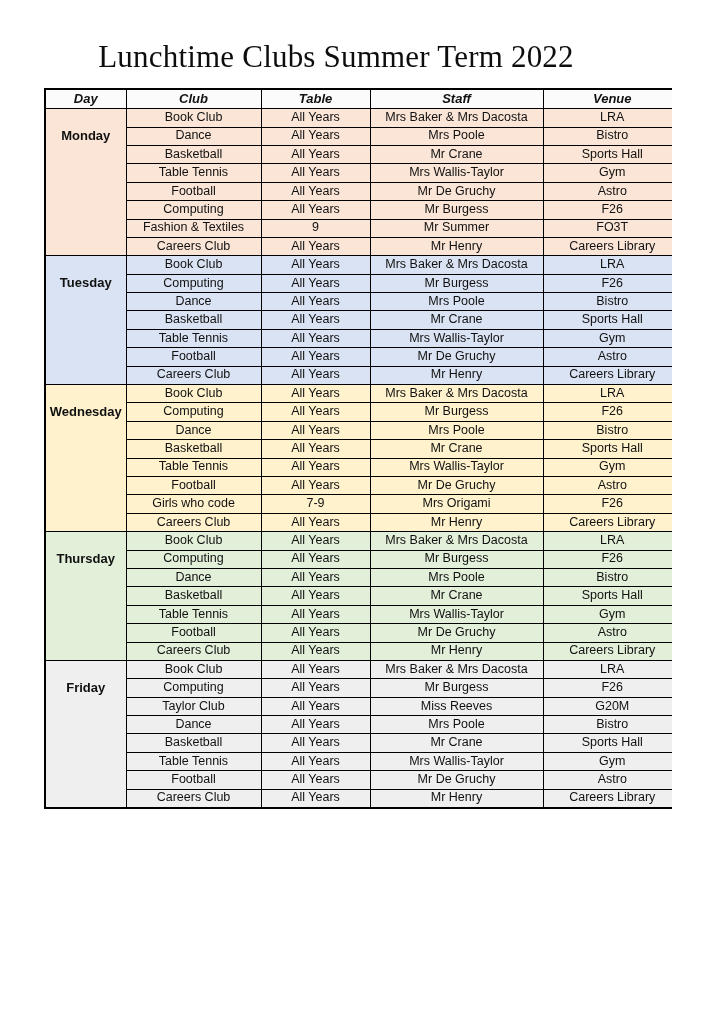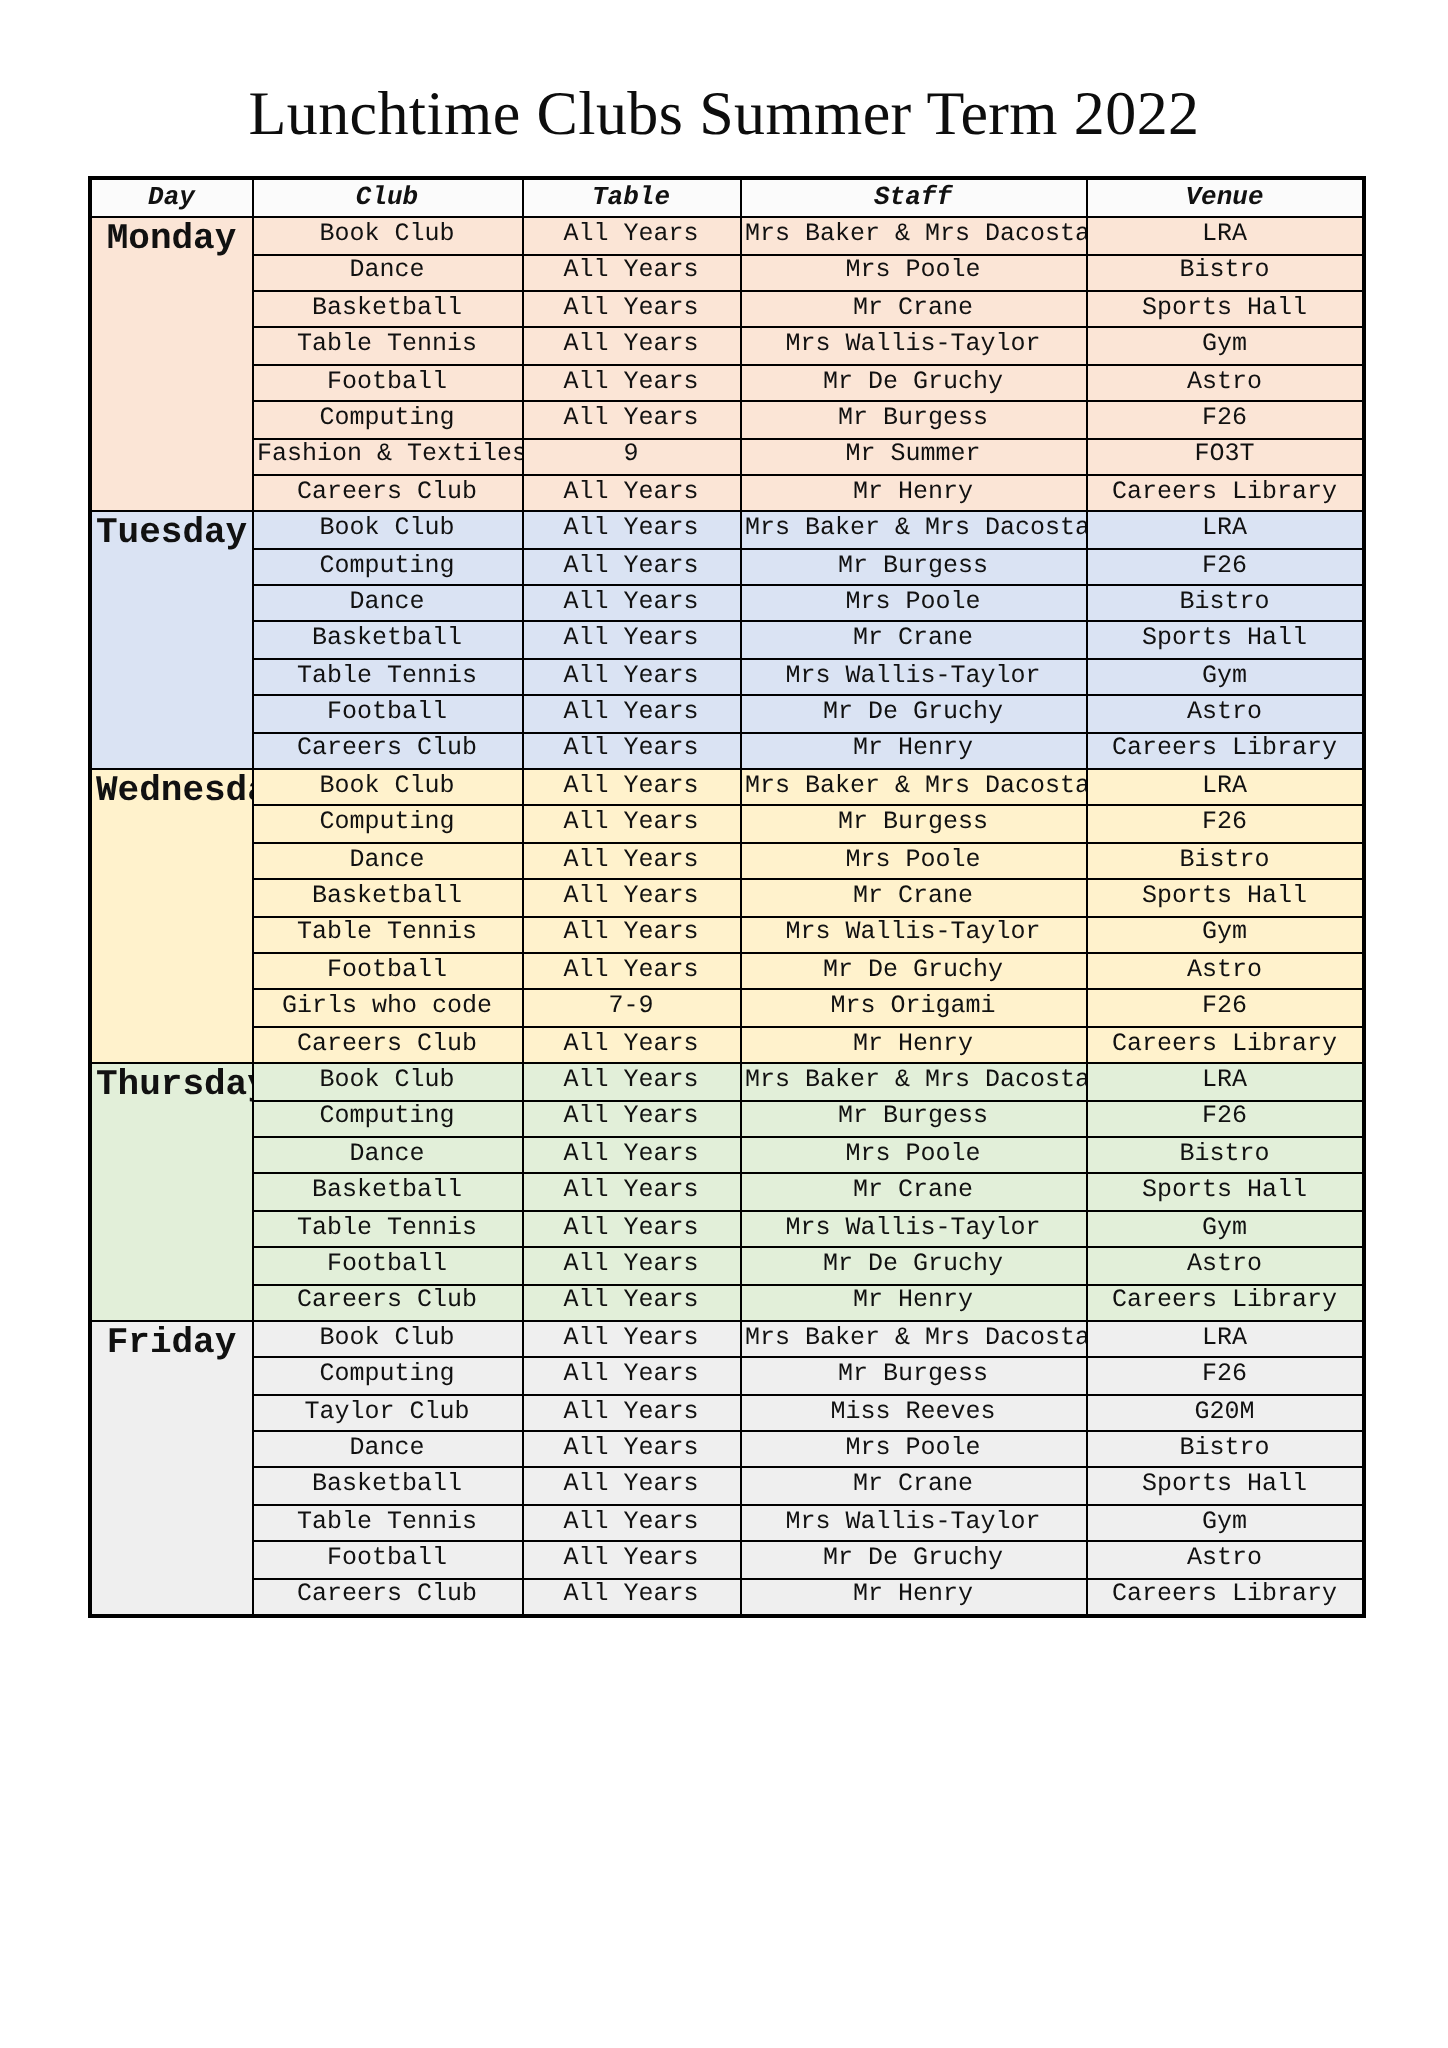--- a/index.html
+++ b/index.html
@@ -2,21 +2,21 @@
 <html><head>
 <meta charset="utf-8">
 <style>
   html, body {
     margin: 0;
     padding: 0;
     background: #ffffff;
   }
   .page {
     position: relative;
-    width: 724px;
+    width: 672px;
     height: 1024px;
     background: #ffffff;
     overflow: hidden;
     font-family: "Liberation Sans", sans-serif;
     color: #111111;
   }
   .doc-title {
     margin: 38px 0 0 0;
     text-align: center;
     font-family: "Liberation Serif", "DejaVu Serif", serif;
@@ -25,21 +25,20 @@
     line-height: 1.2;
     color: #0d0d0d;
     letter-spacing: 0.2px;
   }
   table.clubs {
     border-collapse: collapse;
     table-layout: fixed;
     width: 637px;
     margin: 13px 0 0 44px;
     border: 2px solid #000000;
-    font-family: Liberation Mono, monospace;
   }
   table.clubs th,
   table.clubs td {
     border: 1px solid #000000;
     padding: 0 2px;
     text-align: center;
     vertical-align: middle;
     font-size: 12.5px;
     line-height: 1.1;
     overflow: hidden;
@@ -51,22 +50,22 @@
     font-style: italic;
     font-size: 13px;
     background: #fbfbfb;
   }
   table.clubs tbody tr {
     height: 18.4px;
   }
   table.clubs td.day-cell {
     vertical-align: top;
     font-weight: bold;
-    font-size: 18px;
-    padding-top: 2px;
+    font-size: 13px;
+    padding-top: 20px;
   }
 </style>
 </head>
 <body>
 
 <div class="page">
   <h1 class="doc-title">Lunchtime Clubs Summer Term 2022</h1>
 
   <table class="clubs">
     <colgroup>

